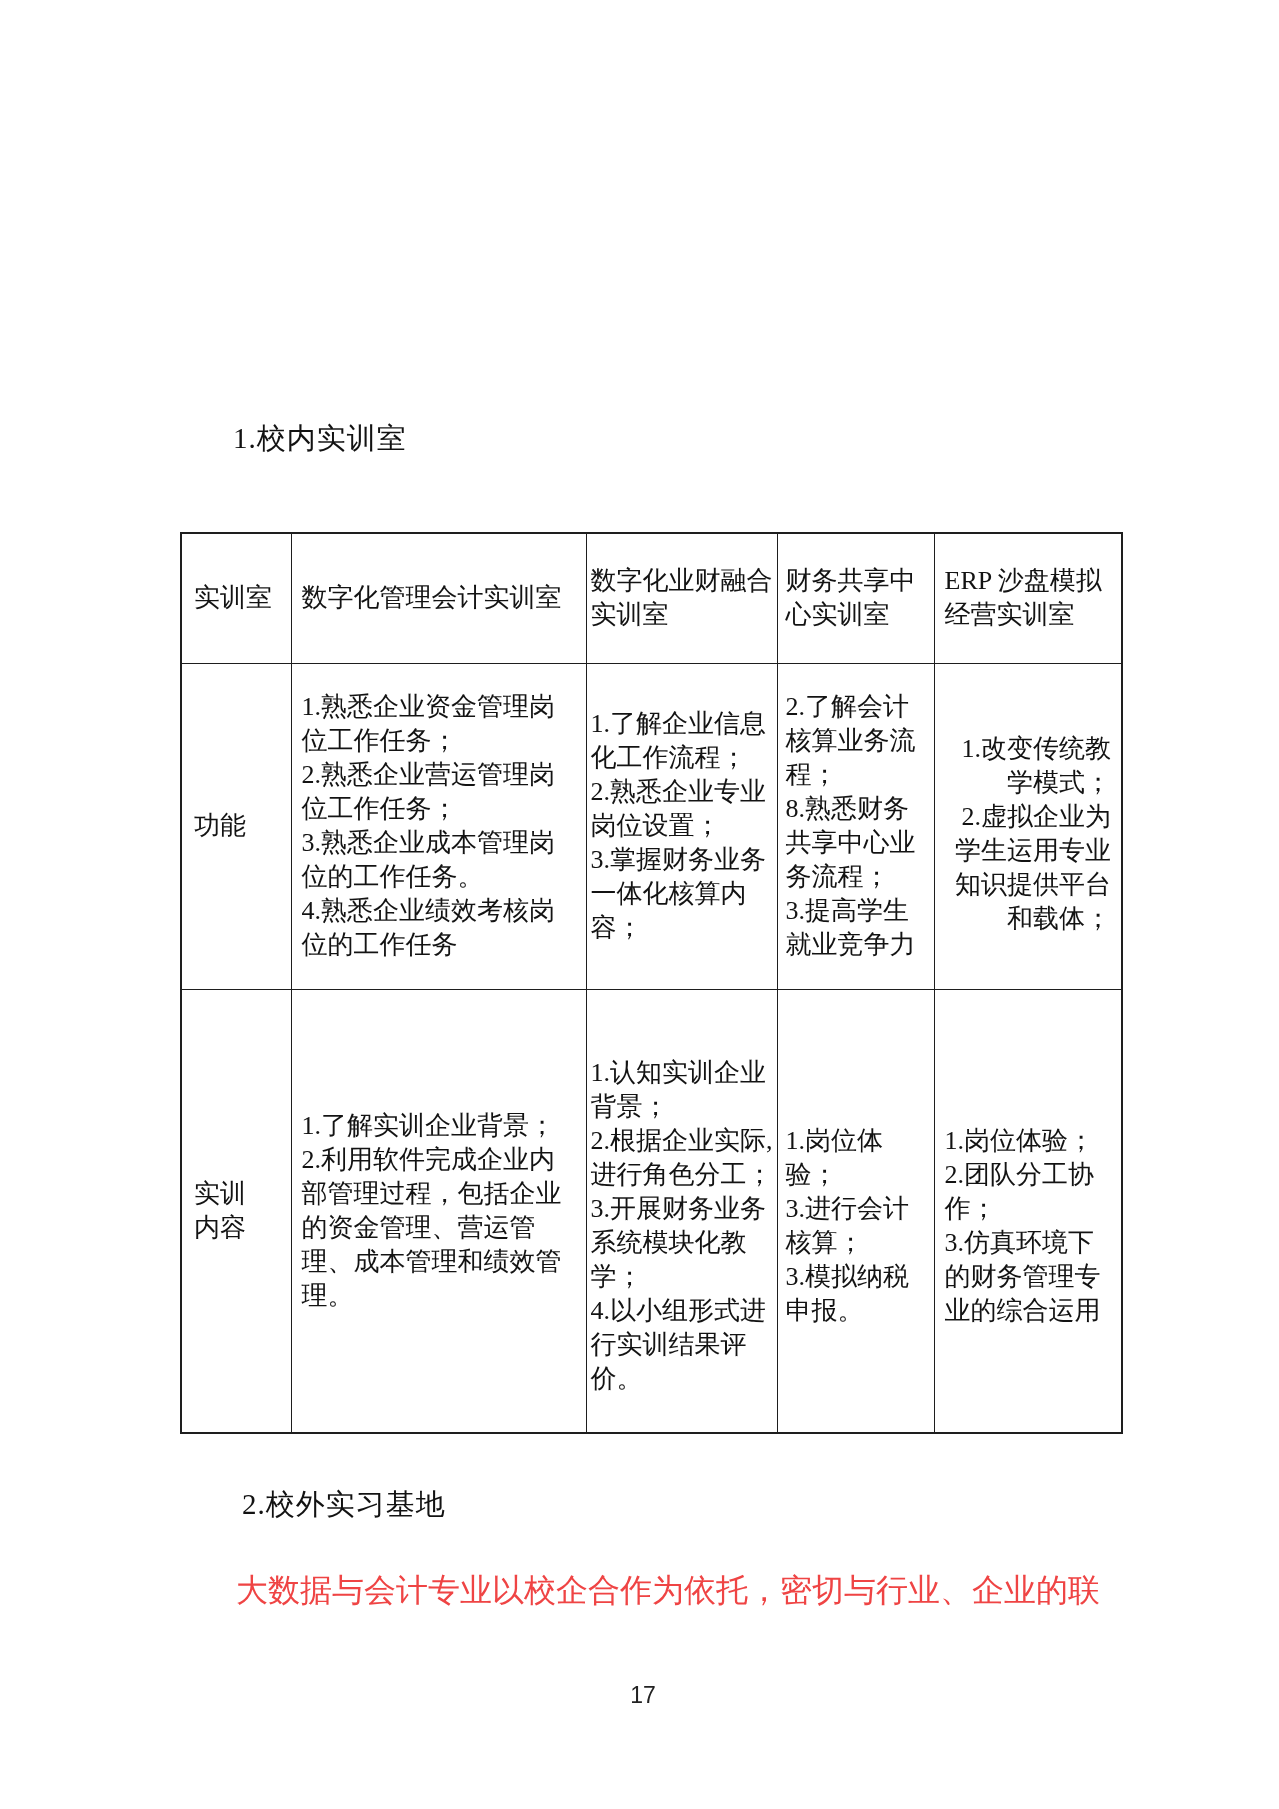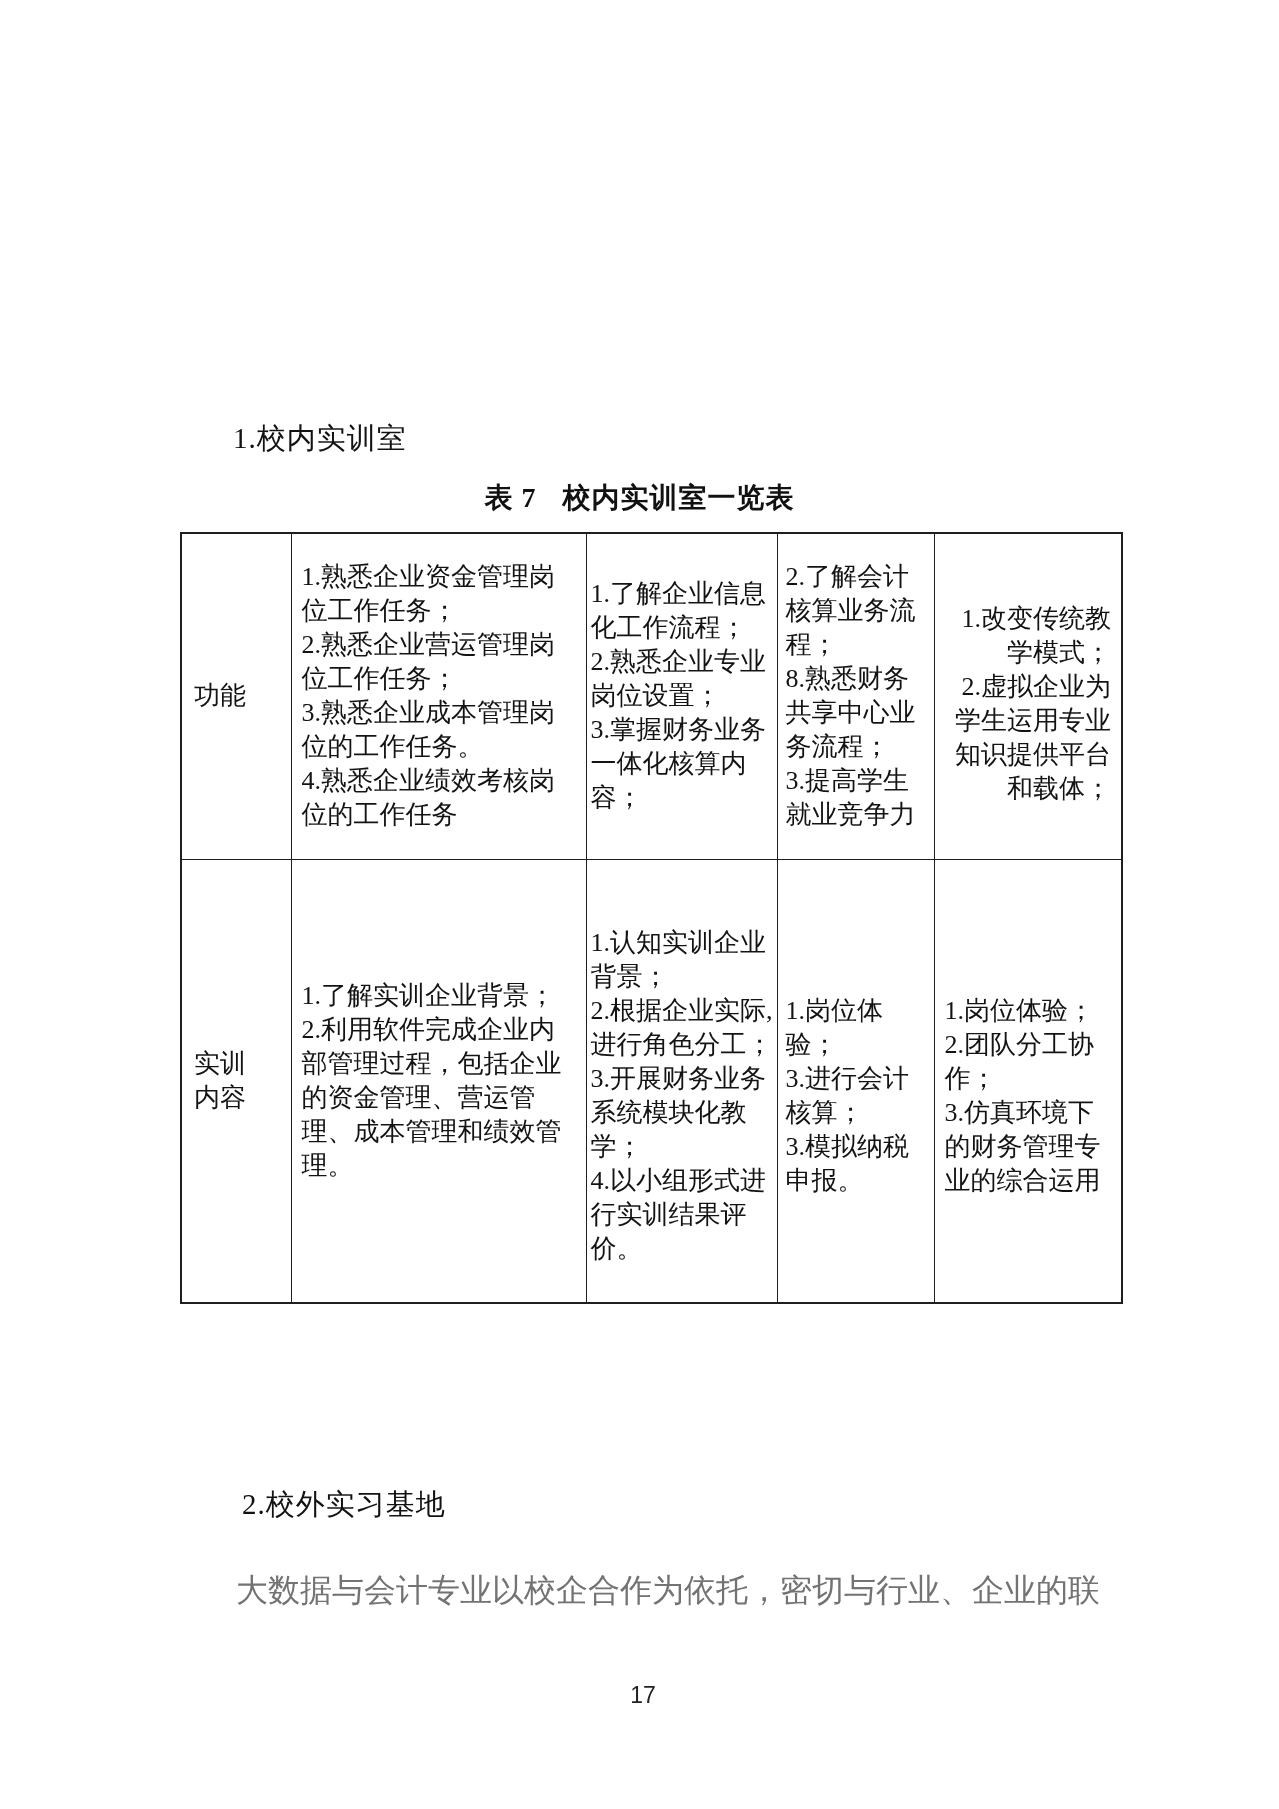--- a/index.html
+++ b/index.html
@@ -68,55 +68,59 @@
   td.vtop-sm { vertical-align: top; padding-top: 22px; text-align: right; }
   .label-block { width: 58px; }
   .cell-item { margin: 0; }
   .body-par {
     position: absolute;
     left: 236px;
     top: 1568px;
     width: 900px;
     font-size: 32px;
     line-height: 44px;
-    color: #737373;
+    color: #ef4444;
     white-space: nowrap;
   }
   .page-num {
     position: absolute;
     left: 0; right: 0;
     top: 1682px;
     text-align: center;
     font-size: 23px;
     color: #222;
     font-family: "Liberation Sans", "DejaVu Sans", sans-serif;
     padding-left: 7px;
   }
 </style>
 </head>
 <body>
 
 <div class="page">
 
   <div id="heading-1" class="sec-heading">1.校内实训室</div>
 
-  <div class="table-title">
-    <span>表 7</span><span class="gap"></span><span>校内实训室一览表</span>
-  </div>
 
   <div class="tbl-wrap">
     <table class="lab">
       <colgroup>
         <col style="width:110px">
           <col style="width:295px">
           <col style="width:191px">
           <col style="width:157px">
           <col style="width:188px">
       </colgroup>
       <tbody>
+          <tr class="r-head">
+        <td class="c0">实训室</td>
+        <td class="c1">数字化管理会计实训室</td>
+        <td class="c2">数字化业财融合实训室</td>
+        <td class="c3">财务共享中心实训室</td>
+        <td class="c4">ERP 沙盘模拟经营实训室</td>
+      </tr>
       <tr class="r-func">
         <td class="c0">
           <div class="label-block">功能</div>
         </td>
         <td class="c1">
           <div class="cell-item">1.熟悉企业资金管理岗位工作任务；</div>
           <div class="cell-item">2.熟悉企业营运管理岗位工作任务；</div>
           <div class="cell-item">3.熟悉企业成本管理岗位的工作任务。</div>
           <div class="cell-item">4.熟悉企业绩效考核岗位的工作任务</div>
         </td>

